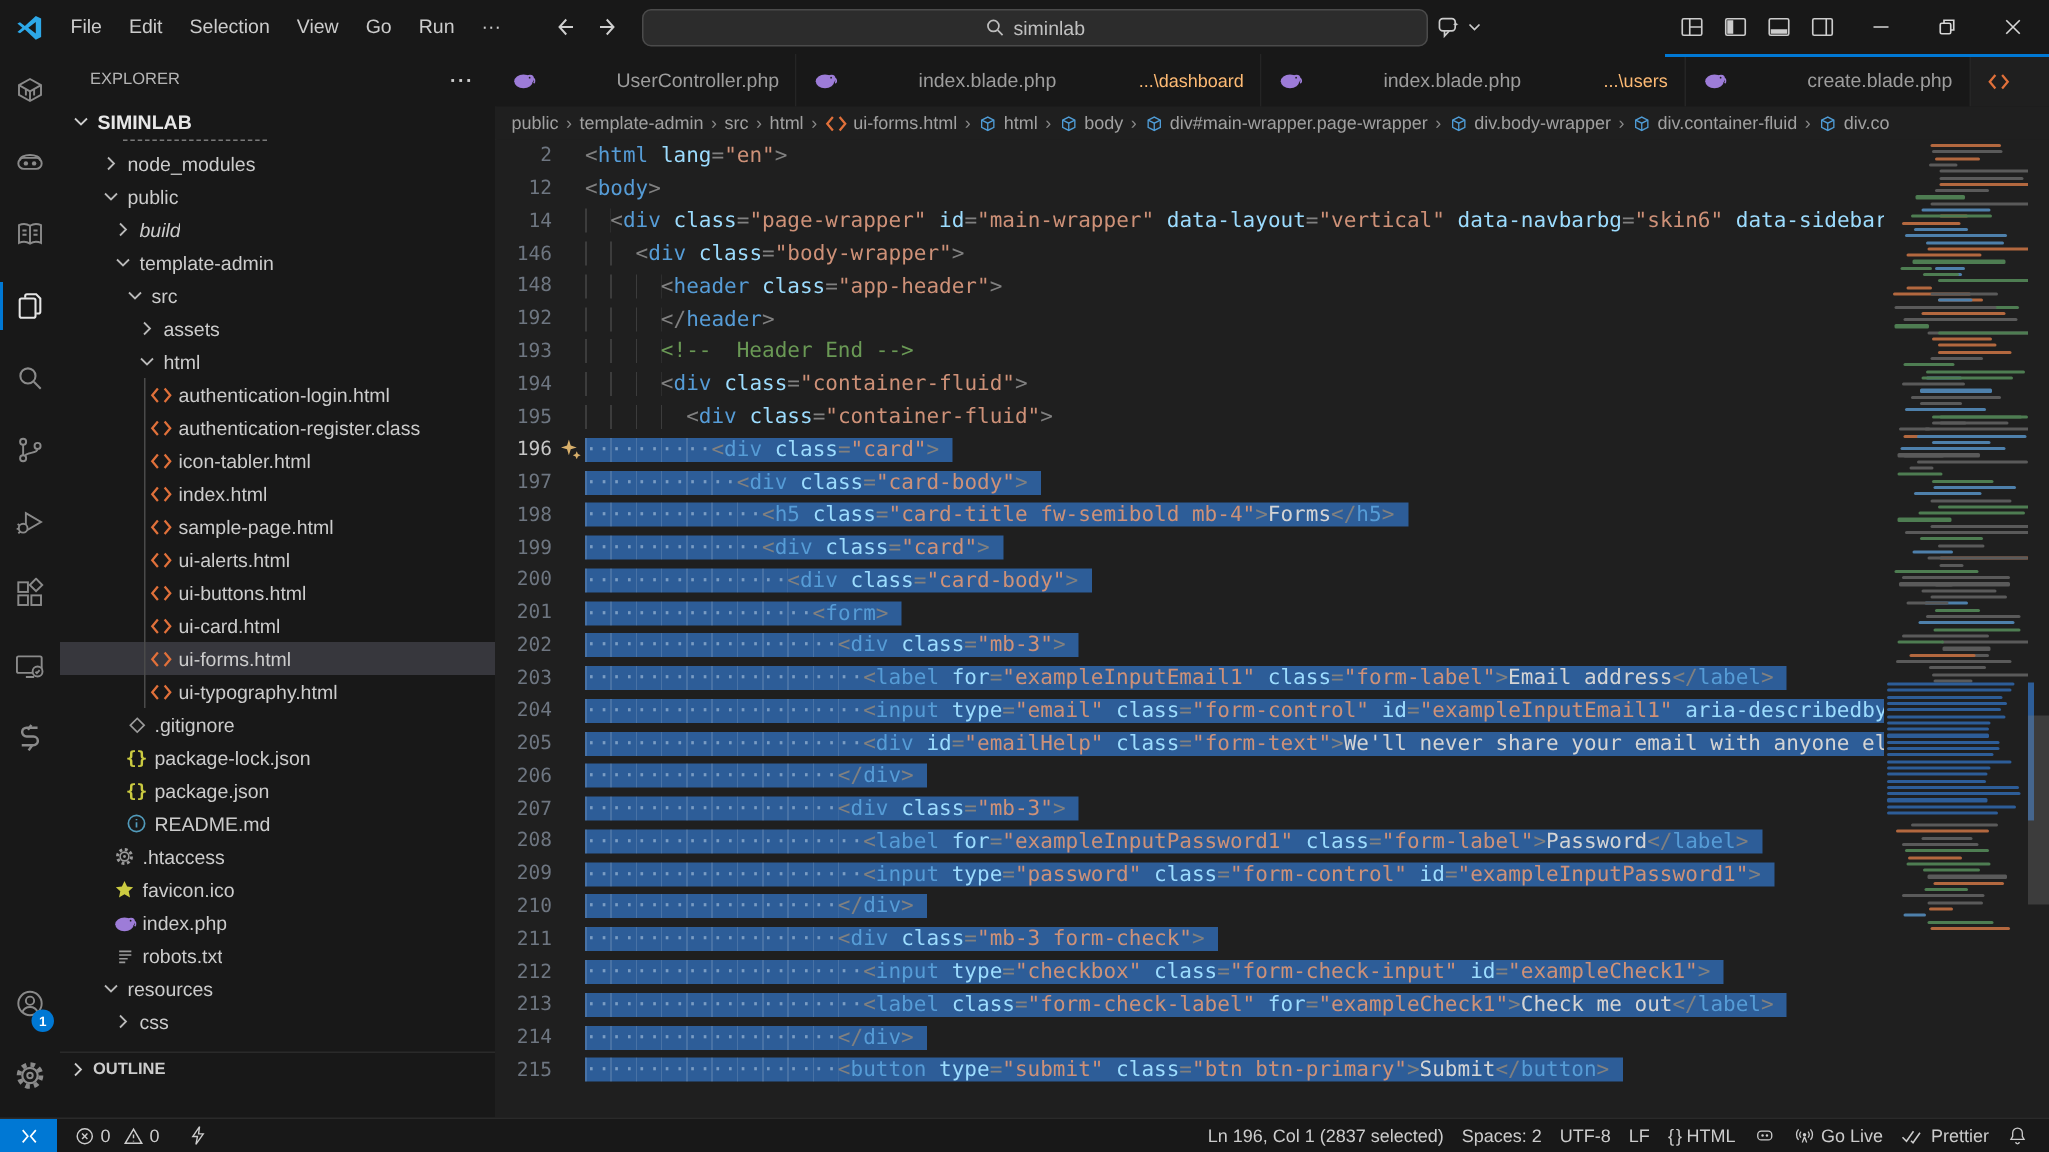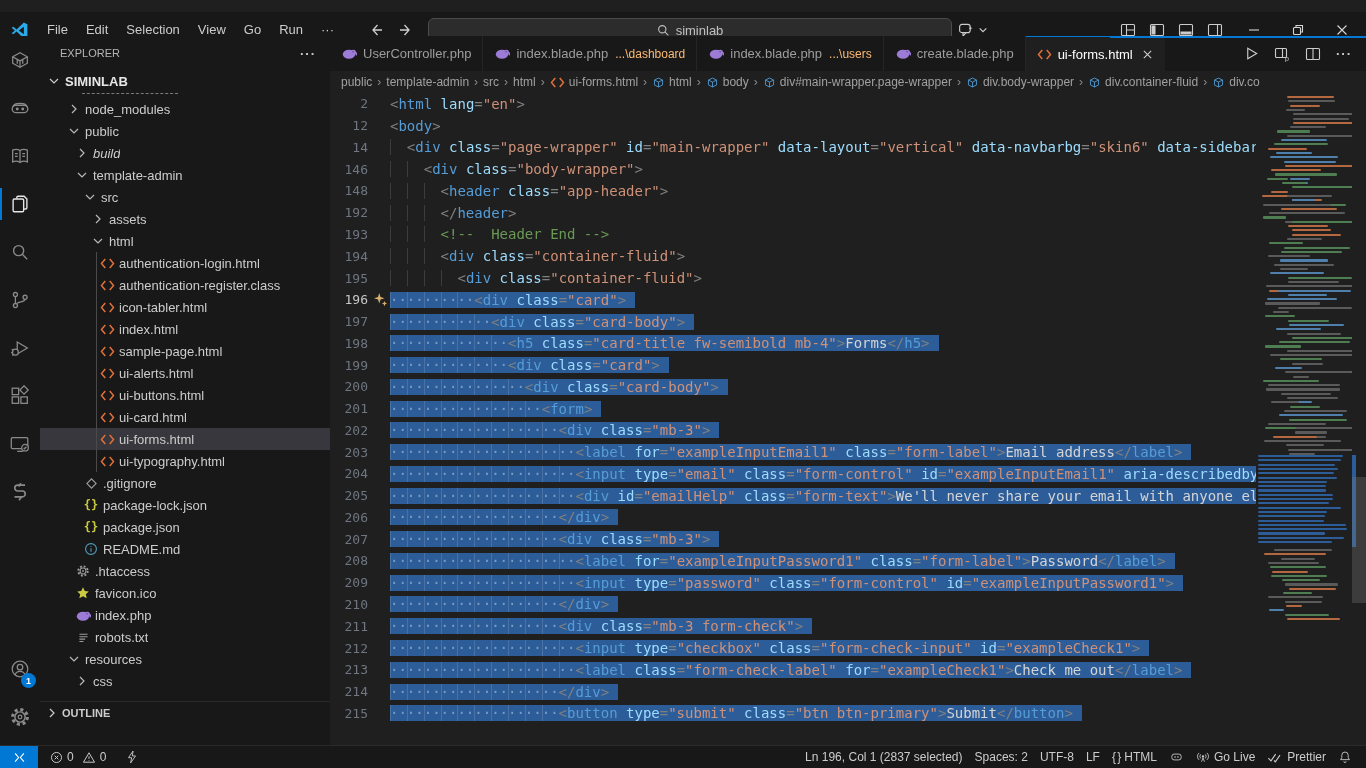--- a/index.html
+++ b/index.html
@@ -1,20 +1,20 @@
 <!DOCTYPE html>
 <html><head>
 <meta charset="utf-8">
 <style>
   html,body{margin:0;padding:0;background:#111;}
   #app{position:relative;width:1366px;height:768px;background:#1f1f1f;overflow:hidden;
        font-family:"Liberation Sans",sans-serif;color:#cccccc;font-size:13px;-webkit-font-smoothing:antialiased;}
   svg{display:block}
   
-  .titlebar{position:absolute;top:12px;left:0;right:0;height:36px;background:#181818;border-bottom:4px solid #15803d;
+  .titlebar{position:absolute;top:0;left:0;right:0;height:36px;background:#181818;border-bottom:4px solid #15803d;
             display:flex;align-items:center;}
   .vslogo{width:38px;display:flex;justify-content:center;}
   .menubar{display:flex;align-items:center;height:100%;}
   .menu-item{padding:0 9px;line-height:34px;color:#cccccc;cursor:default;}
   .nav-arrows{position:absolute;left:368px;top:0;height:36px;display:flex;align-items:center;gap:14px;color:#cfcfcf;}
   .cmdbox{position:absolute;left:428px;top:6px;width:522px;height:23px;background:#2c2c2c;border:1px solid #4b4b4b;
           border-radius:6px;display:flex;align-items:center;justify-content:center;gap:6px;color:#c0c0c0;font-size:13px;}
   .copilot-box{position:absolute;left:957px;top:0;height:36px;display:flex;align-items:center;gap:3px;}
   .layout-icons{position:absolute;left:1120px;top:0;height:36px;display:flex;align-items:center;gap:13px;}
   .win-ctrls{position:absolute;left:1232px;top:0;height:36px;display:flex;}
@@ -38,21 +38,21 @@
   .trow.selected{background:#37373d;}
   .trow .chev{width:16px;display:flex;justify-content:center;flex:none;}
   .trow .ficon{width:18px;display:flex;justify-content:center;flex:none;font-family:"DejaVu Sans Mono",monospace;}
   .trow .lbl{margin-left:3px;overflow:hidden;text-overflow:ellipsis;}
   .guide{position:absolute;width:1px;background:#4a4a4a;}
   .sb-panel{position:absolute;left:0;right:0;height:22px;border-top:1px solid #2a2a2a;display:flex;align-items:center;
             font-weight:bold;font-size:11px;color:#cccccc;padding-left:4px;gap:2px;}
   
   .tabsbar{position:absolute;left:330px;top:36px;right:0;height:35px;background:#181818;display:flex;}
   .tab{display:flex;align-items:center;padding:0 11px;border-right:1px solid #252525;color:#9d9d9d;font-size:13px;
-       background:#181818;height:35px;box-sizing:border-box;white-space:nowrap;}
+       background:#181818;height:35px;box-sizing:border-box;white-space:nowrap;gap:48px;}
   .tab .ticon{margin-right:6px;display:flex;}
   .tab .tdetail{margin-left:7px;color:#fdba74;font-size:12px;}
   .tab.active{background:#1f1f1f;color:#ffffff;border-top:1.5px solid #0078d4;border-right-color:#1f1f1f;}
   .tab .tclose{margin-left:9px;display:flex;}
   .tab-actions{margin-left:auto;display:flex;align-items:center;gap:15px;padding:0 14px;}
   .crumbs{position:absolute;left:330px;top:71px;right:0;height:22px;background:#1f1f1f;display:flex;align-items:center;
           padding-left:11px;color:#a0a0a0;font-size:12px;white-space:nowrap;overflow:hidden;}
   .crumb{display:flex;align-items:center;gap:4px;}
   .csep{margin:0 5px;color:#8a8a8a;}
   

